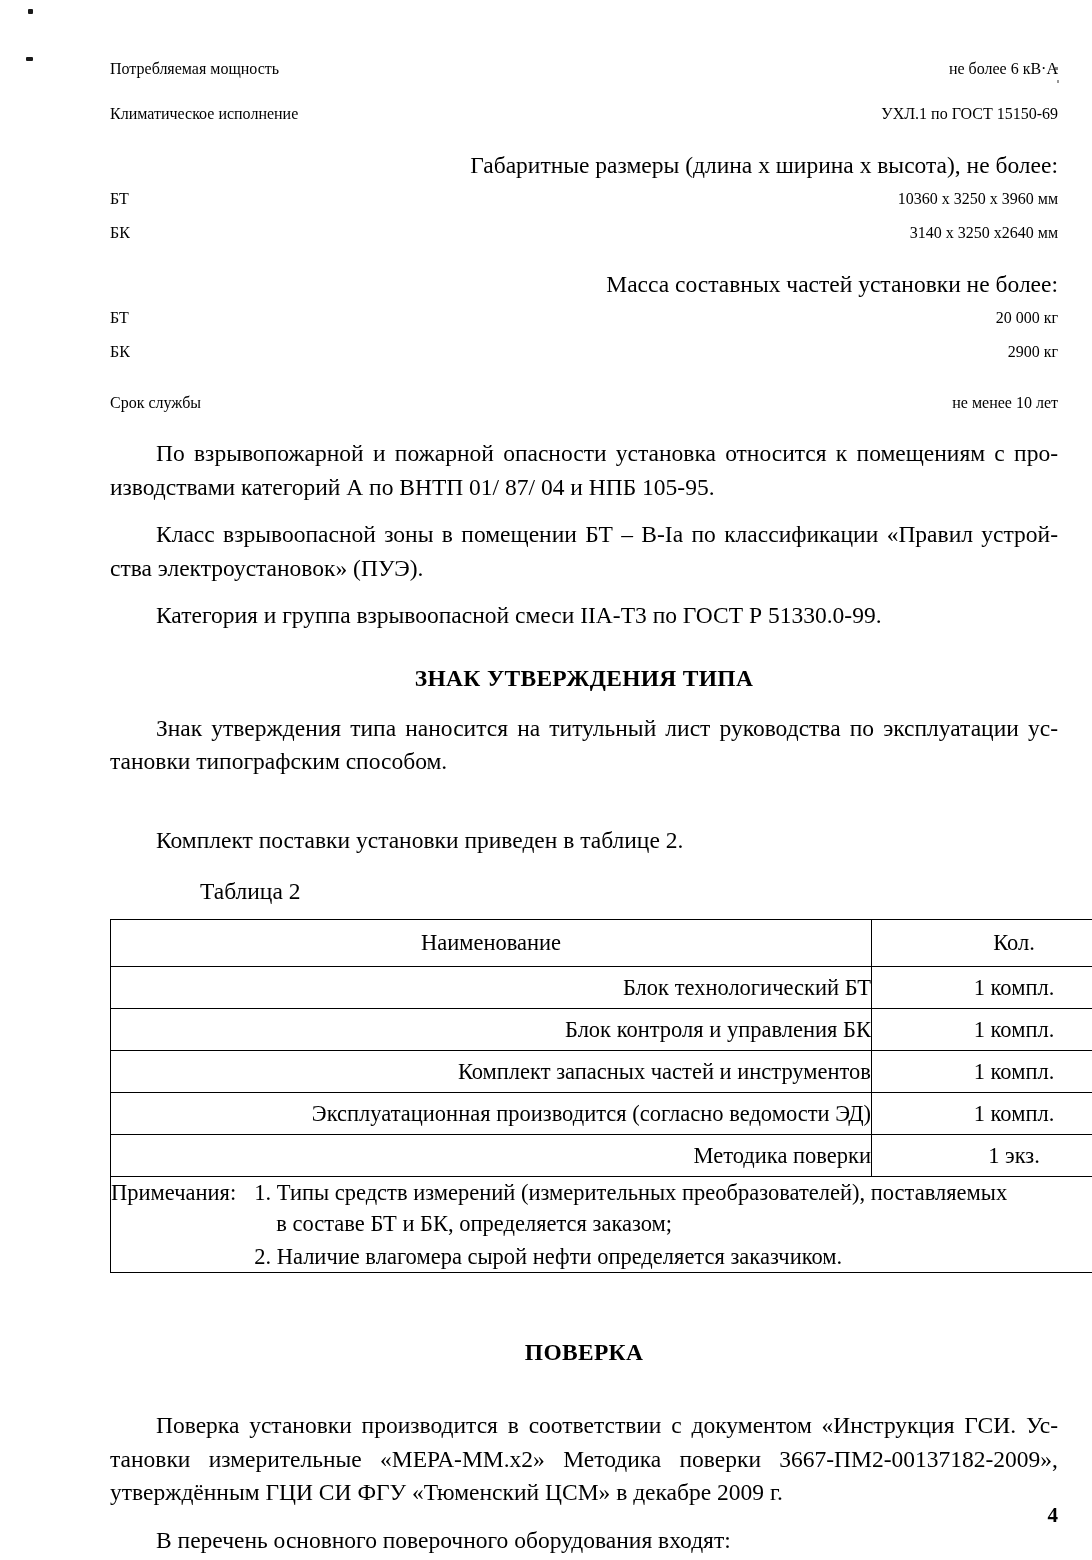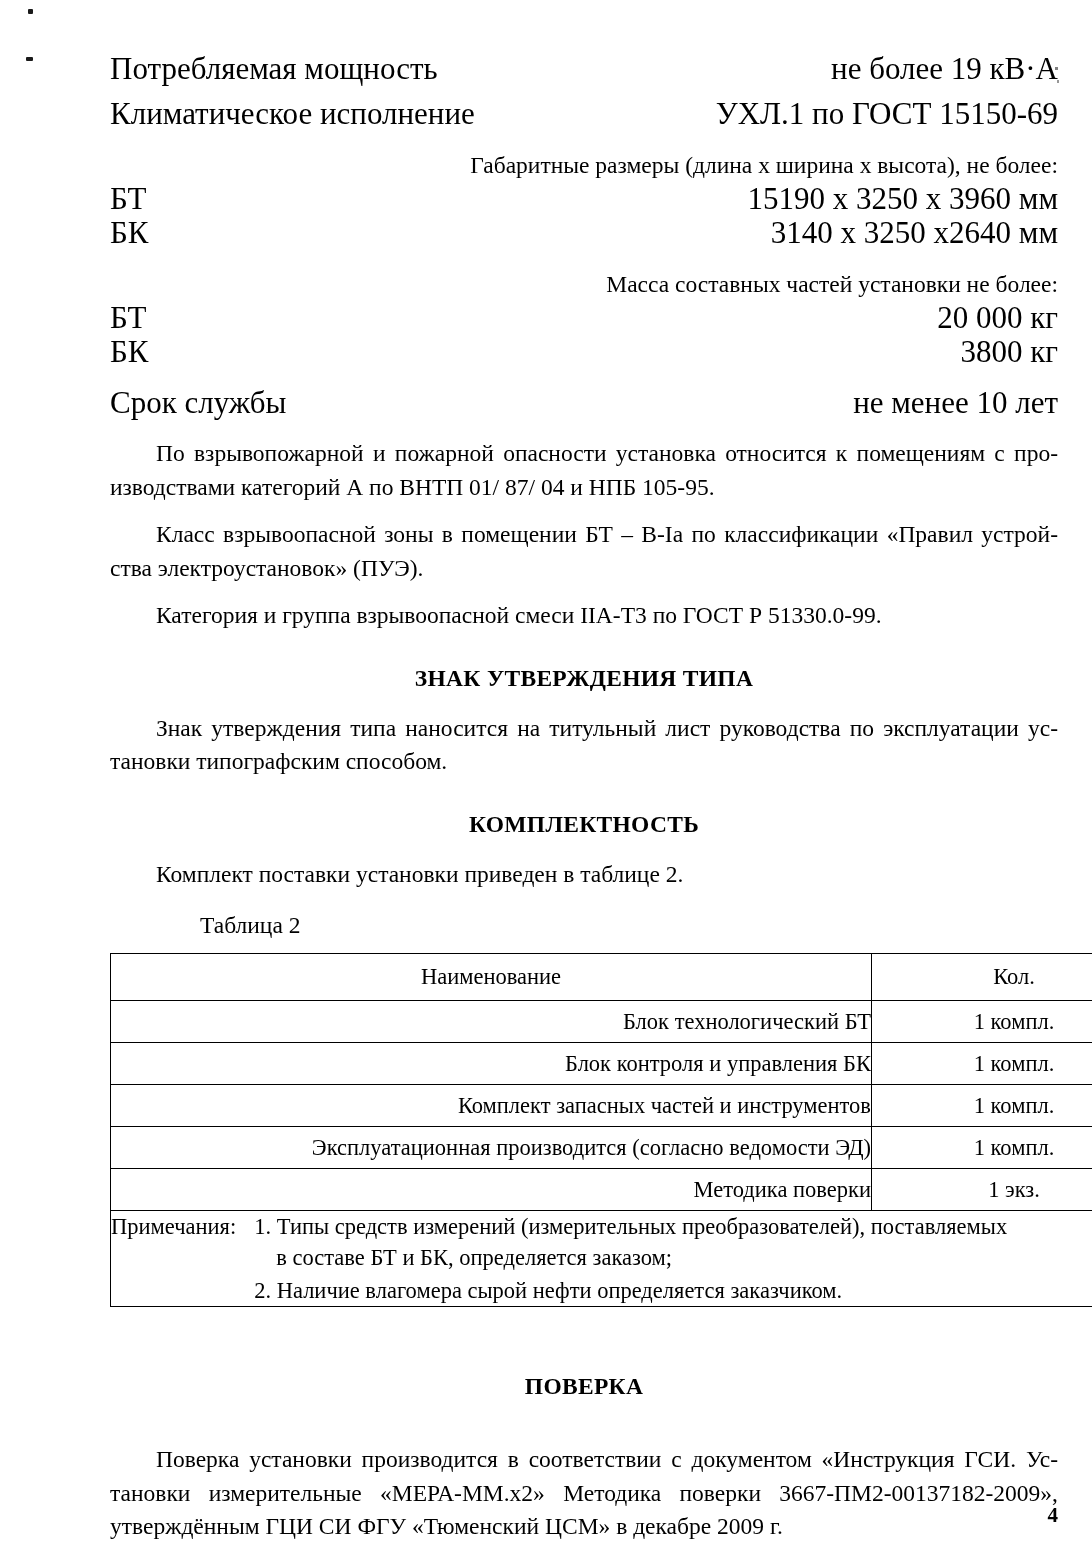--- a/index.html
+++ b/index.html
@@ -36,21 +36,21 @@
     left: 110px;
     top: 0;
     width: 948px;
   }
 
   
   .spec-row {
     display: flex;
     justify-content: space-between;
     align-items: flex-start;
-    font-size: 31px;
+    font-size: 16px;
     line-height: 34px;
     gap: 28px;
   }
   .spec-label { white-space: nowrap; }
   .spec-value { white-space: nowrap; text-align: right; }
 
   .spec-head {
     font-size: 23.5px;
     line-height: 34px;
     text-align: right;
@@ -160,52 +160,52 @@
   <div class="speck speck-b"></div>
   <div class="speck speck-c"></div>
   <div class="speck speck-d"></div>
 
   <div class="content">
 
     <div style="height:52px"></div>
 
     <div class="spec-row">
       <span class="spec-label">Потребляемая мощность</span>
-      <span class="spec-value">не более 19 кВ·А</span>
+      <span class="spec-value">не более 6 кВ·А</span>
     </div>
 
     <div class="gap-sm"></div>
 
     <div class="spec-row">
       <span class="spec-label">Климатическое исполнение</span>
       <span class="spec-value">УХЛ.1 по ГОСТ 15150-69</span>
     </div>
 
     <div class="gap-md"></div>
 
     <div class="spec-head">Габаритные размеры (длина х ширина х высота), не более:</div>
     <div class="spec-row">
       <span class="spec-label">БТ</span>
-      <span class="spec-value">15190 x 3250 x 3960 мм</span>
+      <span class="spec-value">10360 x 3250 x 3960 мм</span>
     </div>
     <div class="spec-row">
       <span class="spec-label">БК</span>
       <span class="spec-value">3140 x 3250 x2640 мм</span>
     </div>
 
     <div class="gap-md"></div>
 
     <div class="spec-head">Масса составных частей установки не более:</div>
     <div class="spec-row">
       <span class="spec-label">БТ</span>
       <span class="spec-value">20 000 кг</span>
     </div>
     <div class="spec-row">
       <span class="spec-label">БК</span>
-      <span class="spec-value">3800 кг</span>
+      <span class="spec-value">2900 кг</span>
     </div>
 
     <div class="gap-md"></div>
 
     <div class="spec-row">
       <span class="spec-label">Срок службы</span>
       <span class="spec-value">не менее 10 лет</span>
     </div>
 
     <div class="gap-md"></div>
@@ -217,21 +217,20 @@
     <p class="para">Категория и группа взрывоопасной смеси IIА-Т3 по ГОСТ Р 51330.0-99.</p>
 
     <div class="gap-lg"></div>
 
     <h2 class="heading">ЗНАК УТВЕРЖДЕНИЯ ТИПА</h2>
     <div class="gap-md"></div>
     <p class="para">Знак утверждения типа наносится на титульный лист руководства по эксплуатации ус­тановки типографским способом.</p>
 
     <div class="gap-lg"></div>
 
-    <h2 class="heading">КОМПЛЕКТНОСТЬ</h2>
     <div class="gap-md"></div>
     <p class="para">Комплект поставки установки приведен в таблице 2.</p>
 
     <div class="gap-md"></div>
 
     <div class="tbl-caption">Таблица 2</div>
 
     <div class="gap-sm"></div>
 
     <table class="kit">

